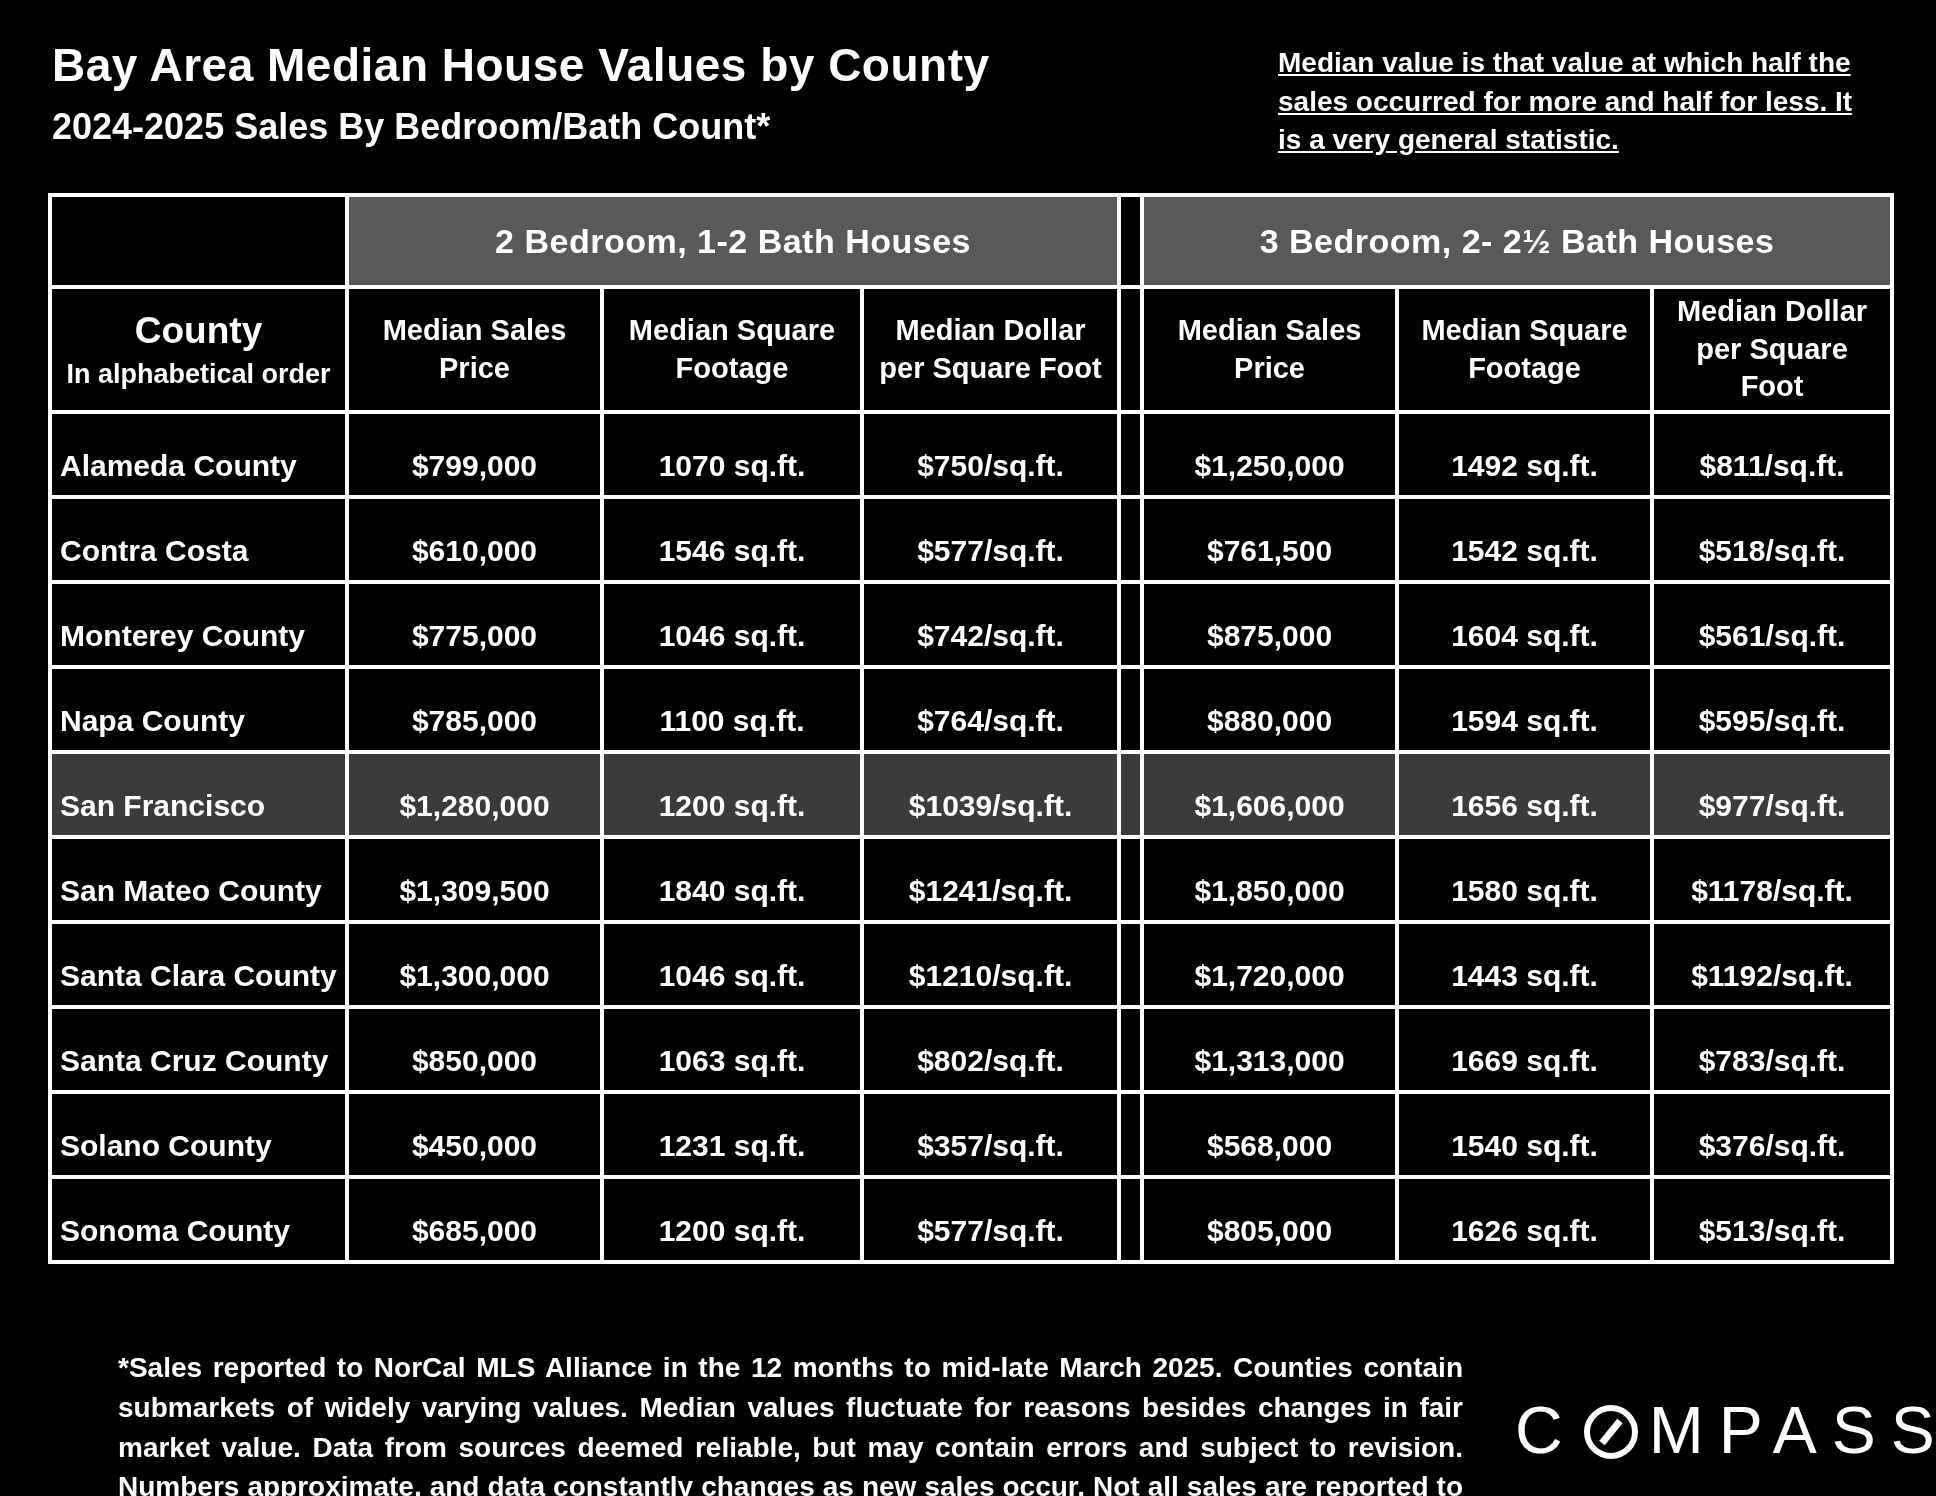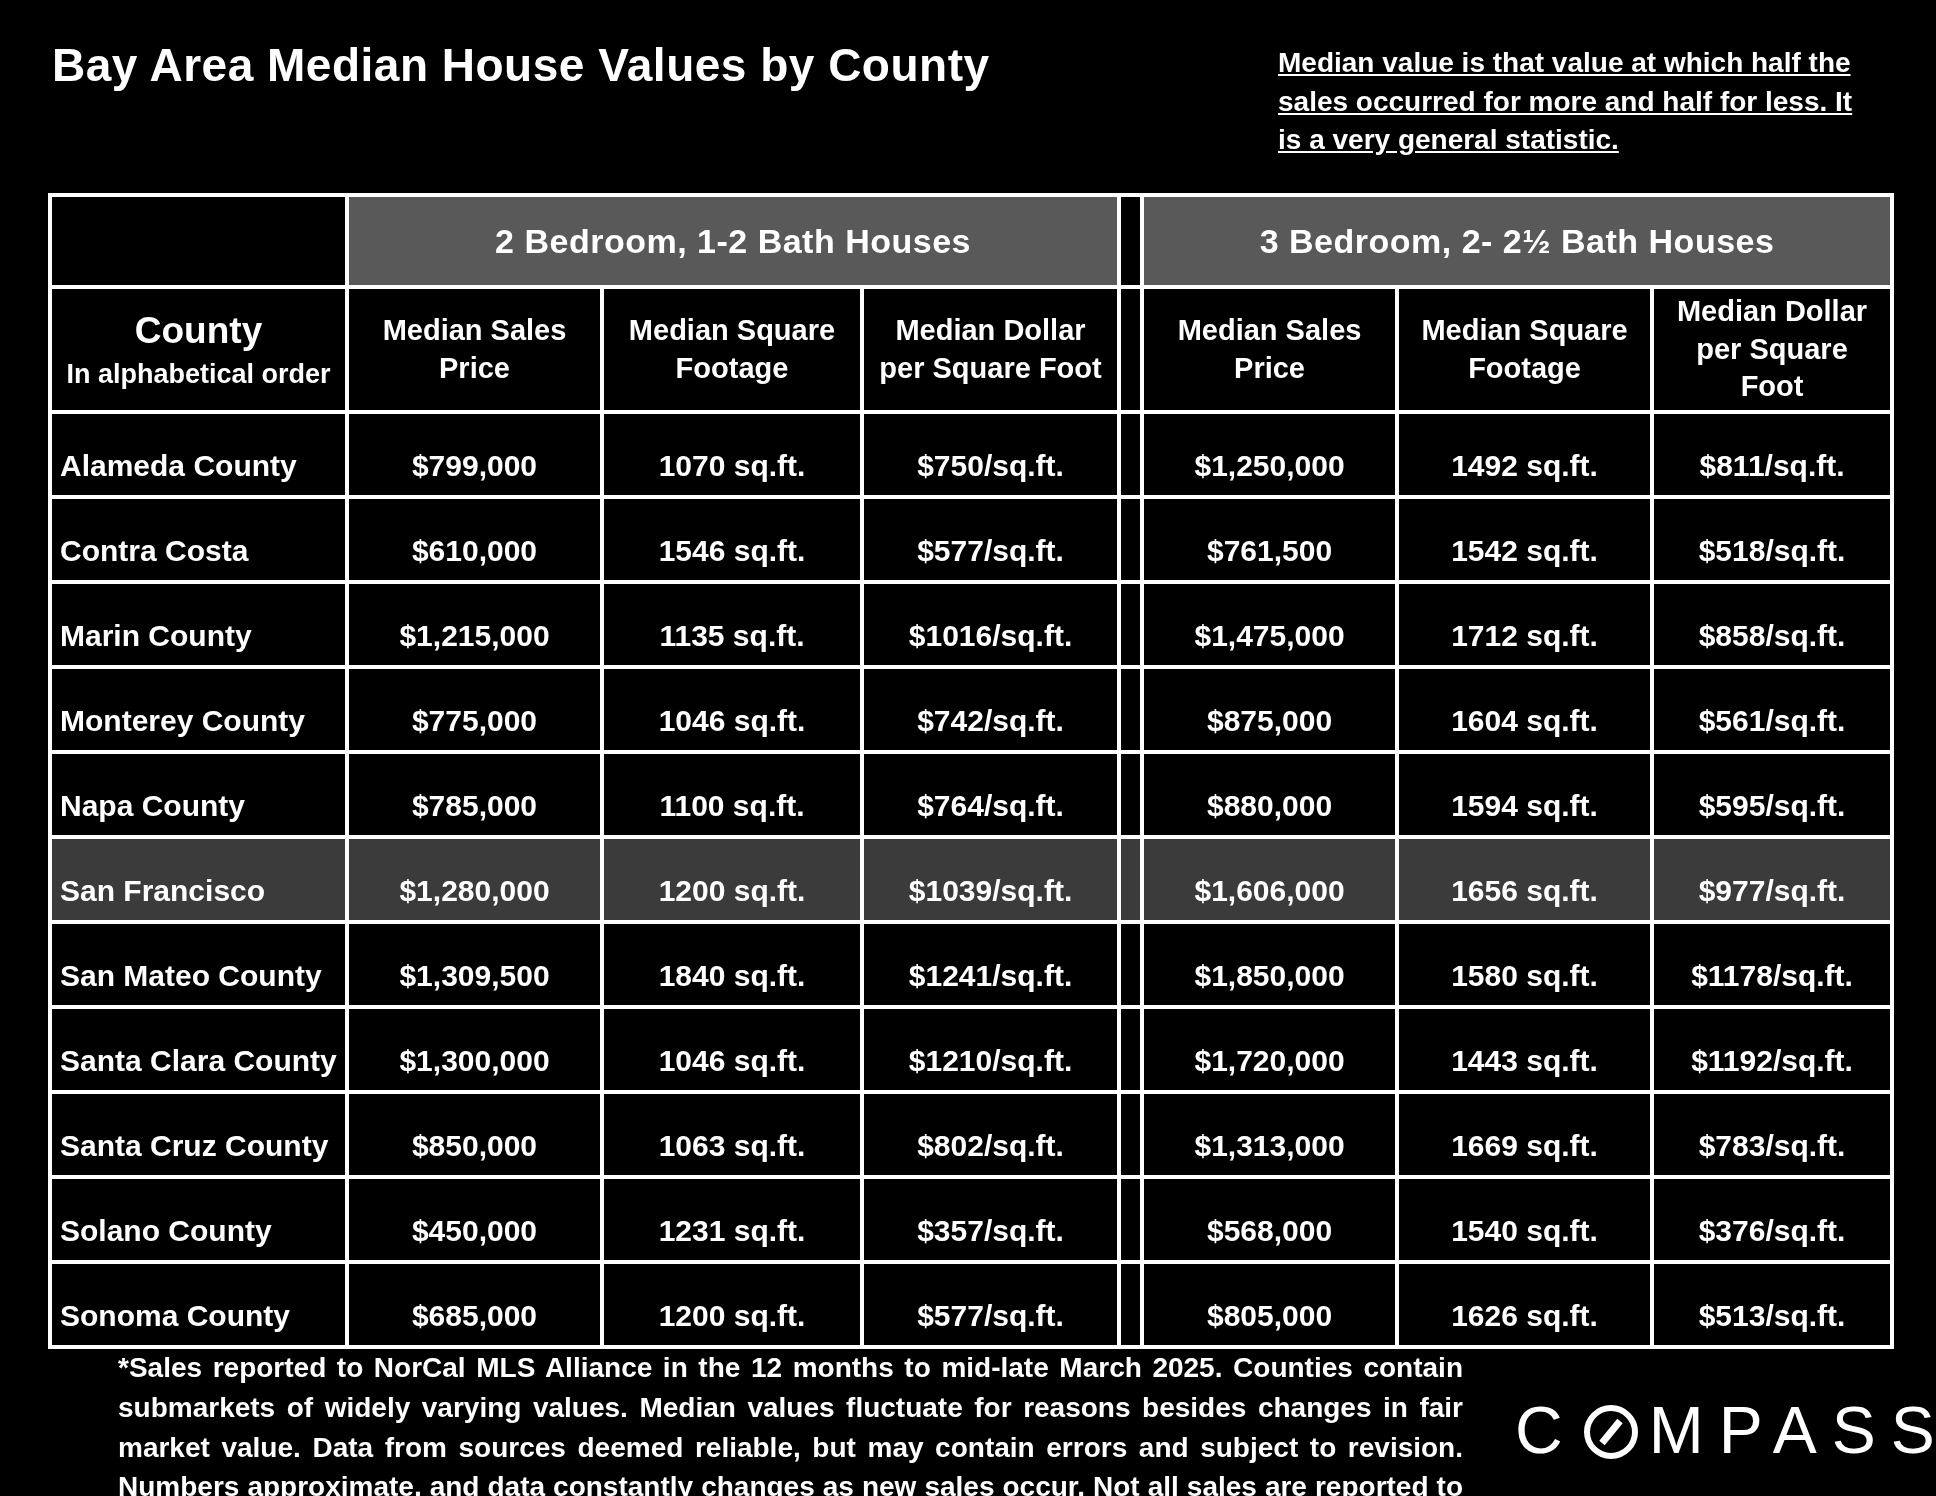--- a/index.html
+++ b/index.html
@@ -41,20 +41,21 @@
   .logo { position:absolute; left:1515px; top:1392px; display:flex;
           align-items:center; font-size:66px; letter-spacing:15px;
           font-weight:normal; }
   .logo .o-icon { margin:0 9px 0 4px; position:relative; top:2px; }
 </style>
 </head>
 <body>
 
 <div class="title-block">
   <div class="title">Bay Area Median House Values by County</div>
+  <div class="subtitle">2024-2025 Sales By Bedroom/Bath Count*</div>
 </div>
 
 <div class="note">Median value is that value at which half the sales occurred for more and half for less. It is a very general statistic.</div>
 
 <table class="data">
   <colgroup>
     <col style="width:297px">
       <col style="width:255px">
       <col style="width:260px">
       <col style="width:257px">
@@ -99,30 +100,20 @@
       <td class="county">Contra Costa</td>
       <td class="val">$610,000</td>
       <td class="val">1546 sq.ft.</td>
       <td class="val">$577/sq.ft.</td>
       <td class="sep"></td>
       <td class="val">$761,500</td>
       <td class="val">1542 sq.ft.</td>
       <td class="val">$518/sq.ft.</td>
     </tr>
     <tr>
-      <td class="county">Marin County</td>
-      <td class="val">$1,215,000</td>
-      <td class="val">1135 sq.ft.</td>
-      <td class="val">$1016/sq.ft.</td>
-      <td class="sep"></td>
-      <td class="val">$1,475,000</td>
-      <td class="val">1712 sq.ft.</td>
-      <td class="val">$858/sq.ft.</td>
-    </tr>
-    <tr>
       <td class="county">Monterey County</td>
       <td class="val">$775,000</td>
       <td class="val">1046 sq.ft.</td>
       <td class="val">$742/sq.ft.</td>
       <td class="sep"></td>
       <td class="val">$875,000</td>
       <td class="val">1604 sq.ft.</td>
       <td class="val">$561/sq.ft.</td>
     </tr>
     <tr>

